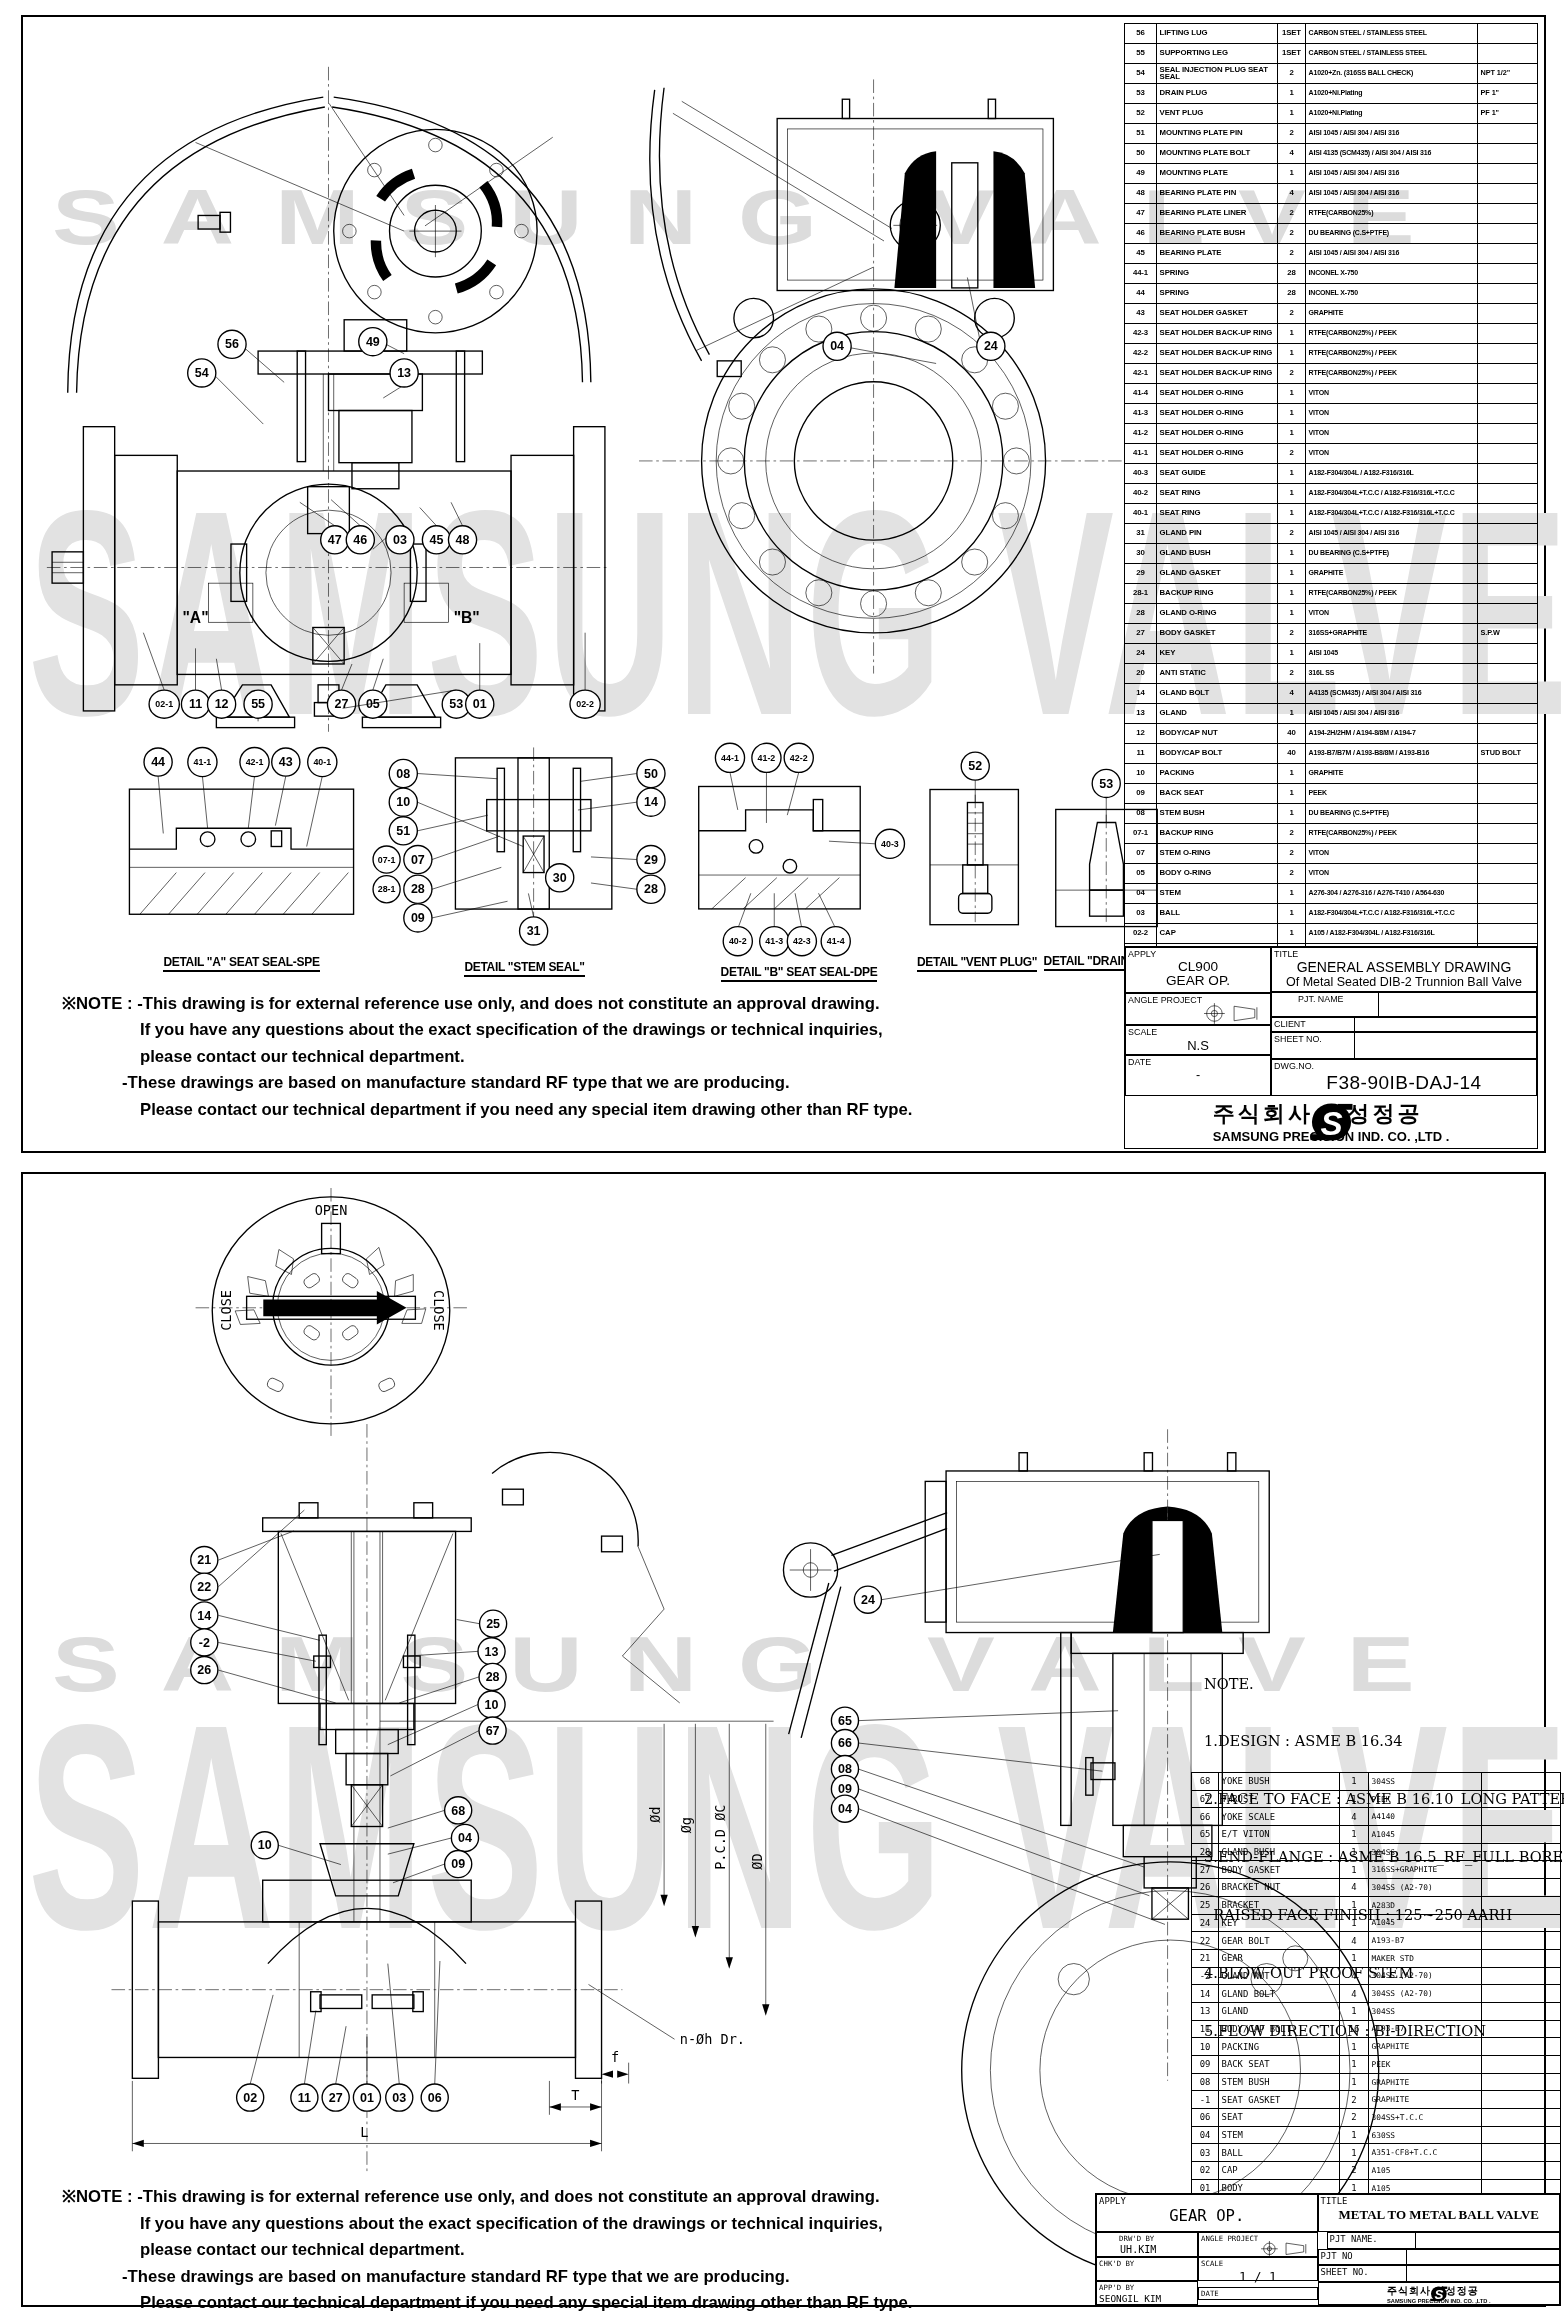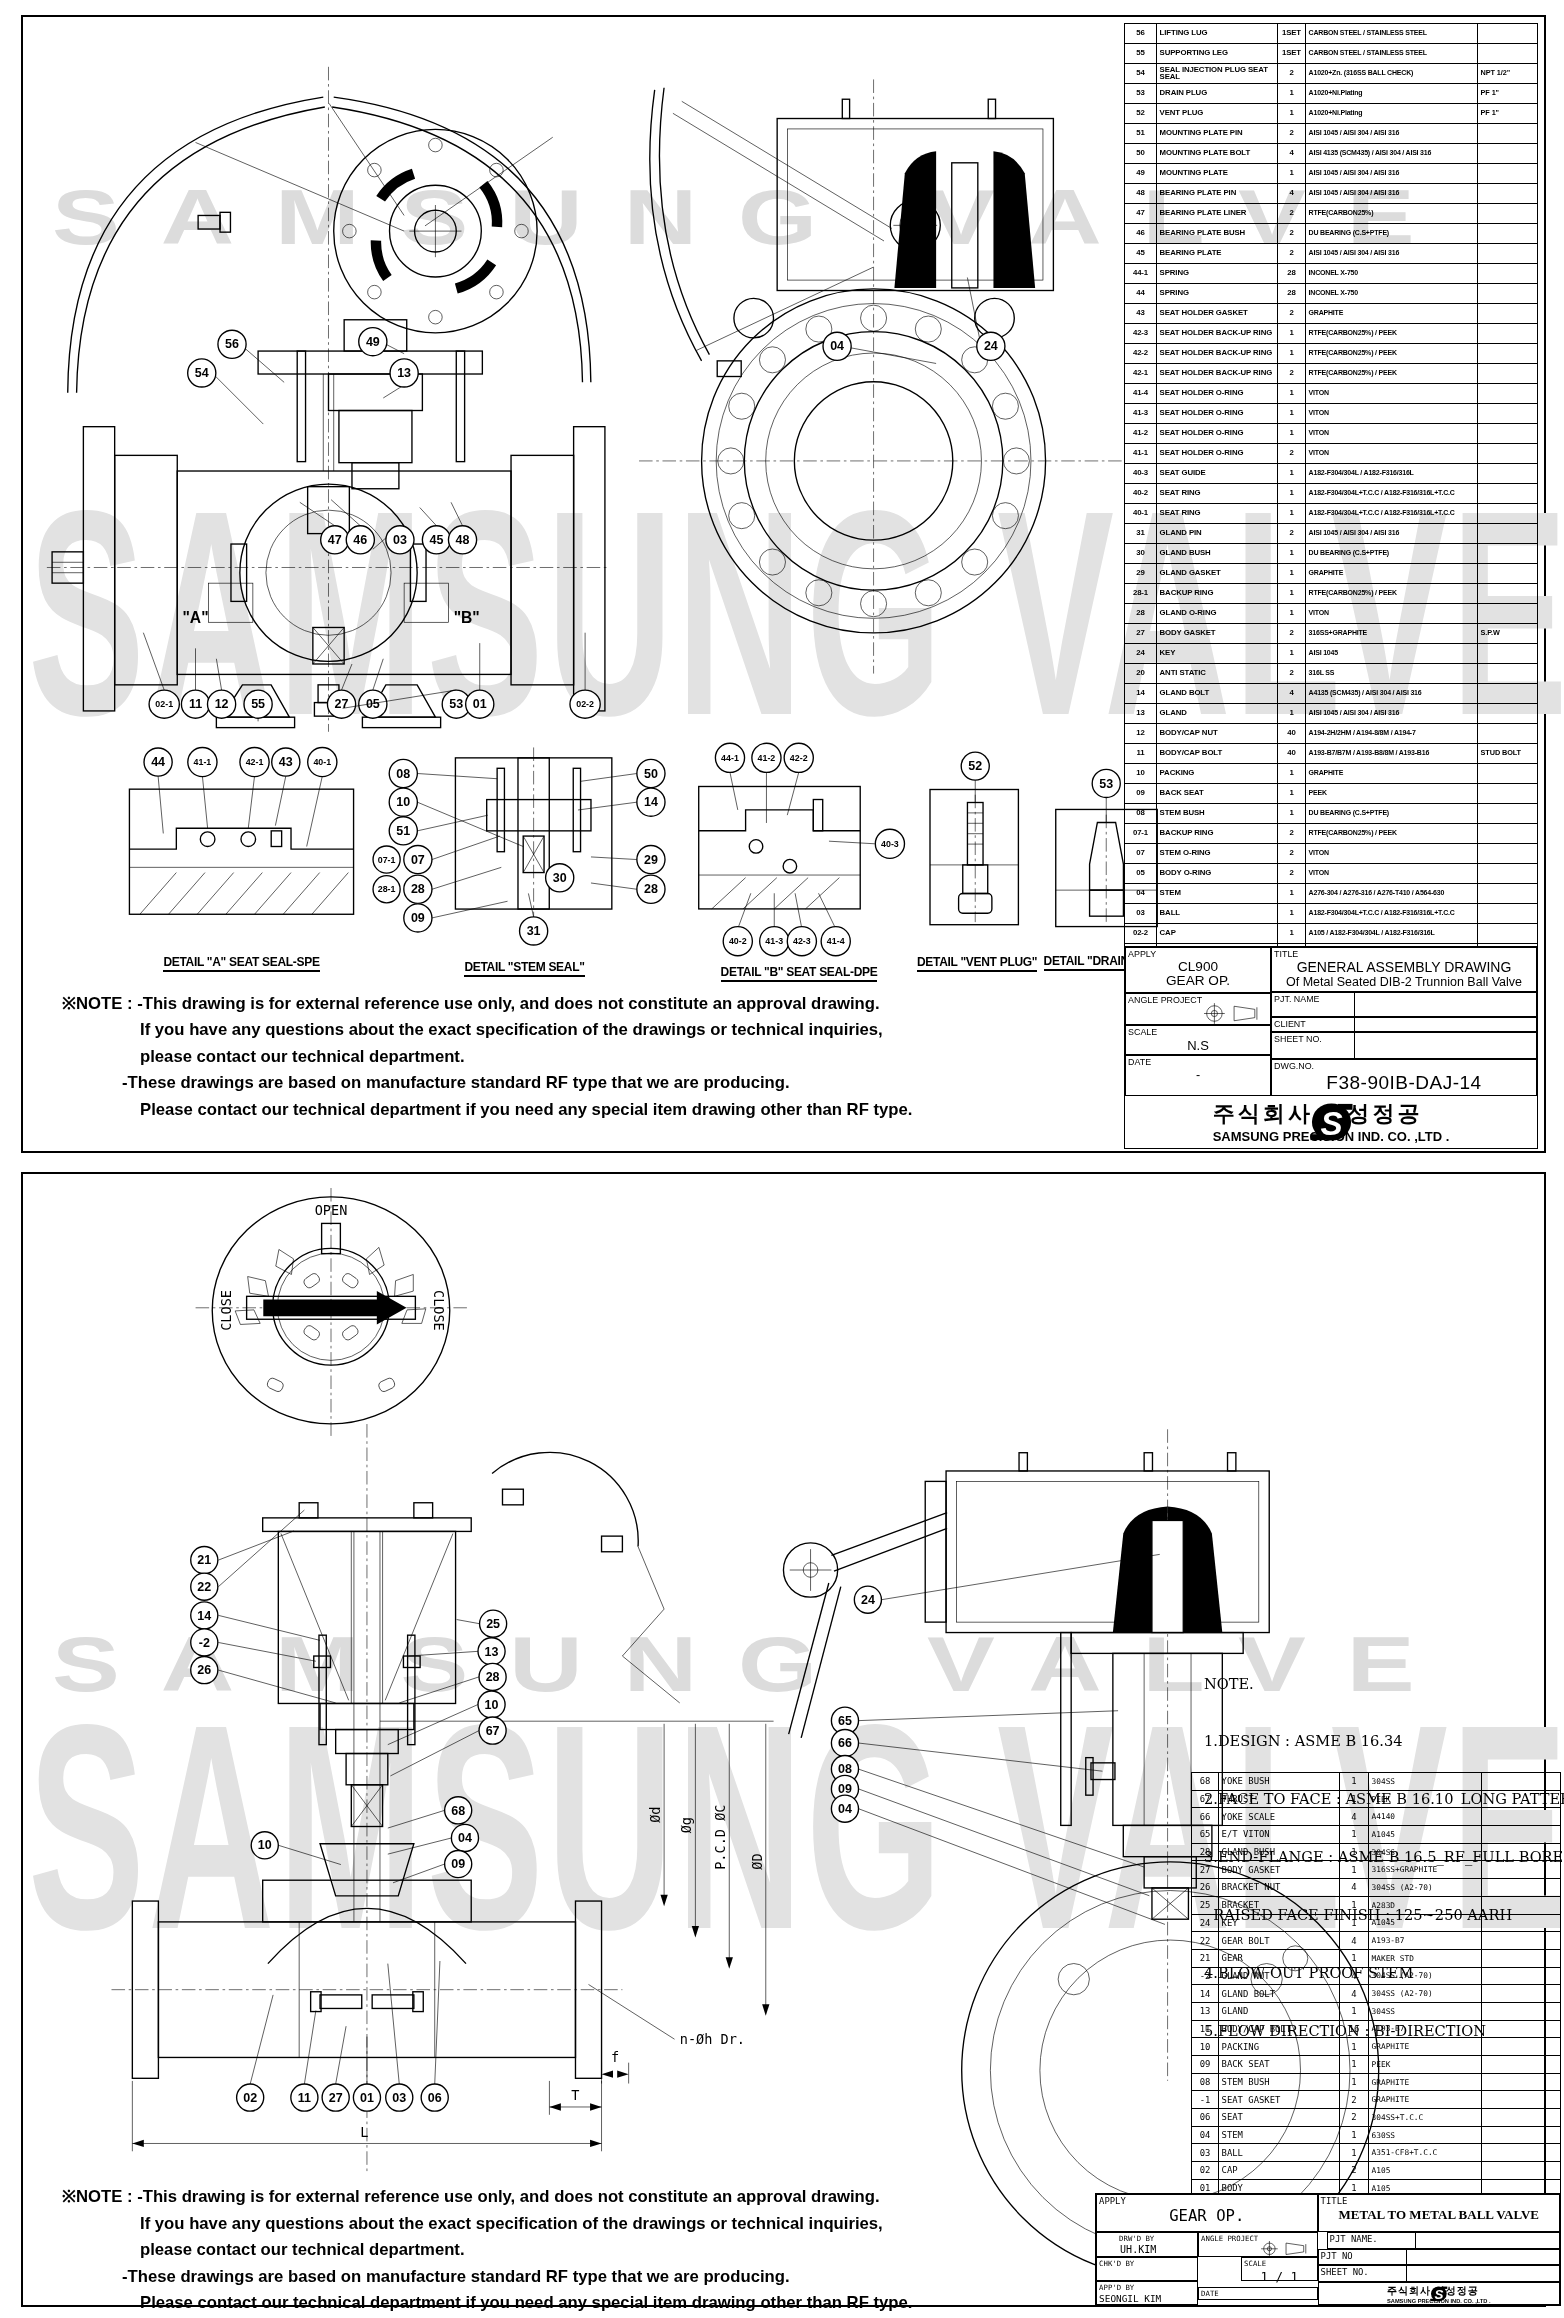--- a/index.html
+++ b/index.html
@@ -957,21 +957,21 @@
       </div>
     </div>
     <div style="width:266px;display:flex;flex-direction:column;">
       <div class="cell" style="height:46px;">
         <div class="tb-lab">TITLE</div>
         <div style="text-align:center;font-size:14px;line-height:15.6px;">
           <div>GENERAL ASSEMBLY DRAWING</div>
           <div style="font-size:12.5px;">Of  Metal Seated DIB-2 Trunnion Ball Valve</div>
         </div>
       </div>
-      <div class="cell" style="height:28px;display:flex;">
+      <div class="cell" style="height:28px;display:flex;padding-left:24px;">
         <div class="tb-lab" style="width:78px;border-right:0.5px solid #000;">PJT. NAME</div>
         <div></div>
       </div>
       <div class="cell" style="height:16px;display:flex;">
         <div class="tb-lab" style="width:78px;border-right:0.5px solid #000;">CLIENT</div>
         <div></div>
       </div>
       <div class="cell" style="height:30px;display:flex;">
         <div class="tb-lab" style="width:78px;border-right:0.5px solid #000;">SHEET NO.</div>
         <div></div>
@@ -1524,21 +1524,21 @@
           <svg style="position:absolute;right:7.3px;top:8.3px;" width="48" height="15.6" viewBox="0 0 92 30">
             <circle class="t" cx="16" cy="15" r="11"></circle>
               <circle class="t" cx="16" cy="15" r="4"></circle>
             <line class="t" x1="0" y1="15" x2="32" y2="15"></line>
               <line class="t" x1="16" y1="0" x2="16" y2="30"></line>
             <path class="t" d="M48,4 L82,9 L82,21 L48,26 Z"></path>
               <line class="t" x1="86" y1="6" x2="86" y2="24"></line>
           </svg>
         </div>
       </div>
-      <div style="display:flex;height:24px;gap:43px;">
+      <div style="display:flex;height:24px;">
         <div class="cell" style="width:102px;">
           <div class="tb-lab" style="font-size:7.3px;">CHK'D BY</div>
           <div style="font-size:10px;padding-left:3.1px;"></div>
         </div>
         <div class="cell" style="flex:1;">
           <div class="tb-lab" style="font-size:7.3px;">SCALE</div>
           <div style="font-size:12.5px;text-align:center;">1 / 1</div>
         </div>
       </div>
       <div style="display:flex;height:24px;align-items:center;">

